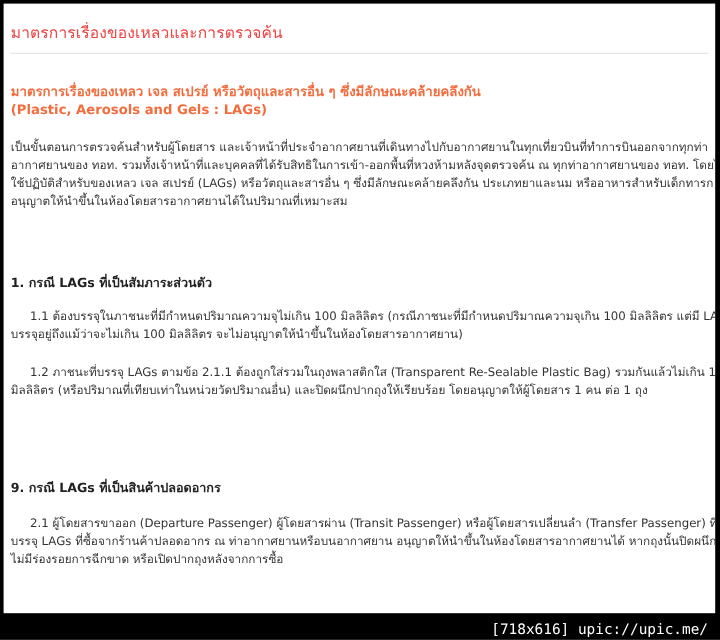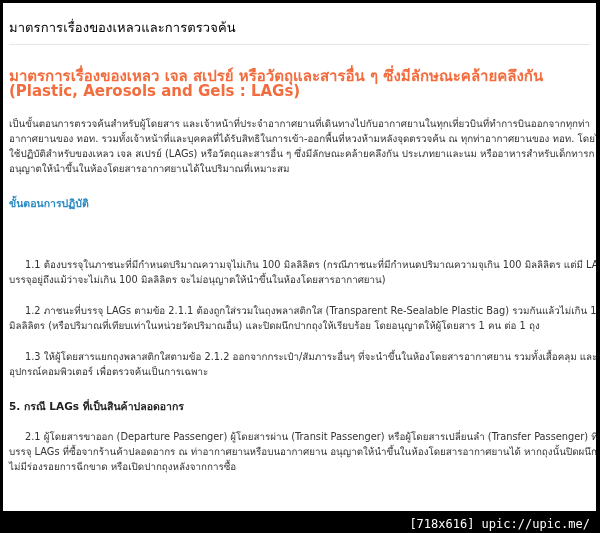--- a/index.html
+++ b/index.html
@@ -21,37 +21,37 @@
     width: 593px;
     height: 508px;
     background: #ffffff;
     overflow: hidden;
   }
   .page-title {
     position: absolute;
     left: 6px;
     top: 14px;
     font-size: 13px;
-    color: #000000;
+    color: #ef4444;
     letter-spacing: 0.1px;
     white-space: nowrap;
   }
   .title-rule {
     position: absolute;
     left: 6px;
     top: 41px;
     width: 581px;
     height: 1px;
     background: #e6e6e6;
   }
   .subhead {
     position: absolute;
     left: 6px;
     top: 66px;
-    font-size: 15px;
+    font-size: 11px;
     font-weight: bold;
     color: #f26c3d;
     line-height: 15px;
     white-space: nowrap;
   }
   .para {
     position: absolute;
     left: 6px;
     font-size: 9.8px;
     color: #333333;
@@ -98,39 +98,35 @@
     <div>(Plastic, Aerosols and Gels : LAGs)</div>
   </div>
 
   <div class="para" style="top:113px;">
     <div>เป็นขั้นตอนการตรวจค้นสำหรับผู้โดยสาร และเจ้าหน้าที่ประจำอากาศยานที่เดินทางไปกับอากาศยานในทุกเที่ยวบินที่ทำการบินออกจากทุกท่า</div>
     <div>อากาศยานของ ทอท. รวมทั้งเจ้าหน้าที่และบุคคลที่ได้รับสิทธิในการเข้า-ออกพื้นที่หวงห้ามหลังจุดตรวจค้น ณ ทุกท่าอากาศยานของ ทอท. โดยไม่</div>
     <div>ใช้ปฏิบัติสำหรับของเหลว เจล สเปรย์ (LAGs) หรือวัตถุและสารอื่น ๆ ซึ่งมีลักษณะคล้ายคลึงกัน ประเภทยาและนม หรืออาหารสำหรับเด็กทารก ซึ่ง</div>
     <div>อนุญาตให้นำขึ้นในห้องโดยสารอากาศยานได้ในปริมาณที่เหมาะสม</div>
   </div>
 
-  <div class="section-title">ขั้นตอนการปฏิบัติ</div>
 
+  <div class="case-title" style="top:224px;">1. กรณี LAGs ที่เป็นสัมภาระส่วนตัว</div>
 
   <div class="para" style="top:254px;">
     <div class="indent">1.1 ต้องบรรจุในภาชนะที่มีกำหนดปริมาณความจุไม่เกิน 100 มิลลิลิตร (กรณีภาชนะที่มีกำหนดปริมาณความจุเกิน 100 มิลลิลิตร แต่มี LAGs</div>
     <div>บรรจุอยู่ถึงแม้ว่าจะไม่เกิน 100 มิลลิลิตร จะไม่อนุญาตให้นำขึ้นในห้องโดยสารอากาศยาน)</div>
   </div>
 
   <div class="para" style="top:300px;">
     <div class="indent">1.2 ภาชนะที่บรรจุ LAGs ตามข้อ 2.1.1 ต้องถูกใส่รวมในถุงพลาสติกใส (Transparent Re-Sealable Plastic Bag) รวมกันแล้วไม่เกิน 1,000</div>
     <div>มิลลิลิตร (หรือปริมาณที่เทียบเท่าในหน่วยวัดปริมาณอื่น) และปิดผนึกปากถุงให้เรียบร้อย โดยอนุญาตให้ผู้โดยสาร 1 คน ต่อ 1 ถุง</div>
   </div>
 
-  <div class="para" style="top:346px;">
-    <div class="indent">1.3 ให้ผู้โดยสารแยกถุงพลาสติกใสตามข้อ 2.1.2 ออกจากกระเป๋า/สัมภาระอื่นๆ ที่จะนำขึ้นในห้องโดยสารอากาศยาน รวมทั้งเสื้อคลุม และ</div>
-    <div>อุปกรณ์คอมพิวเตอร์ เพื่อตรวจค้นเป็นการเฉพาะ</div>
-  </div>
 
-  <div class="case-title" style="top:395px;">5. กรณี LAGs ที่เป็นสินค้าปลอดอากร</div>
+  <div class="case-title" style="top:395px;">9. กรณี LAGs ที่เป็นสินค้าปลอดอากร</div>
 
   <div class="para" style="top:426px;">
     <div class="indent">2.1 ผู้โดยสารขาออก (Departure Passenger) ผู้โดยสารผ่าน (Transit Passenger) หรือผู้โดยสารเปลี่ยนลำ (Transfer Passenger) ที่มีถุง</div>
     <div>บรรจุ LAGs ที่ซื้อจากร้านค้าปลอดอากร ณ ท่าอากาศยานหรือบนอากาศยาน อนุญาตให้นำขึ้นในห้องโดยสารอากาศยานได้ หากถุงนั้นปิดผนึกและ</div>
     <div>ไม่มีร่องรอยการฉีกขาด หรือเปิดปากถุงหลังจากการซื้อ</div>
   </div>
 
 </div>
 
 <div class="watermark">[718x616] upic://upic.me/</div>

